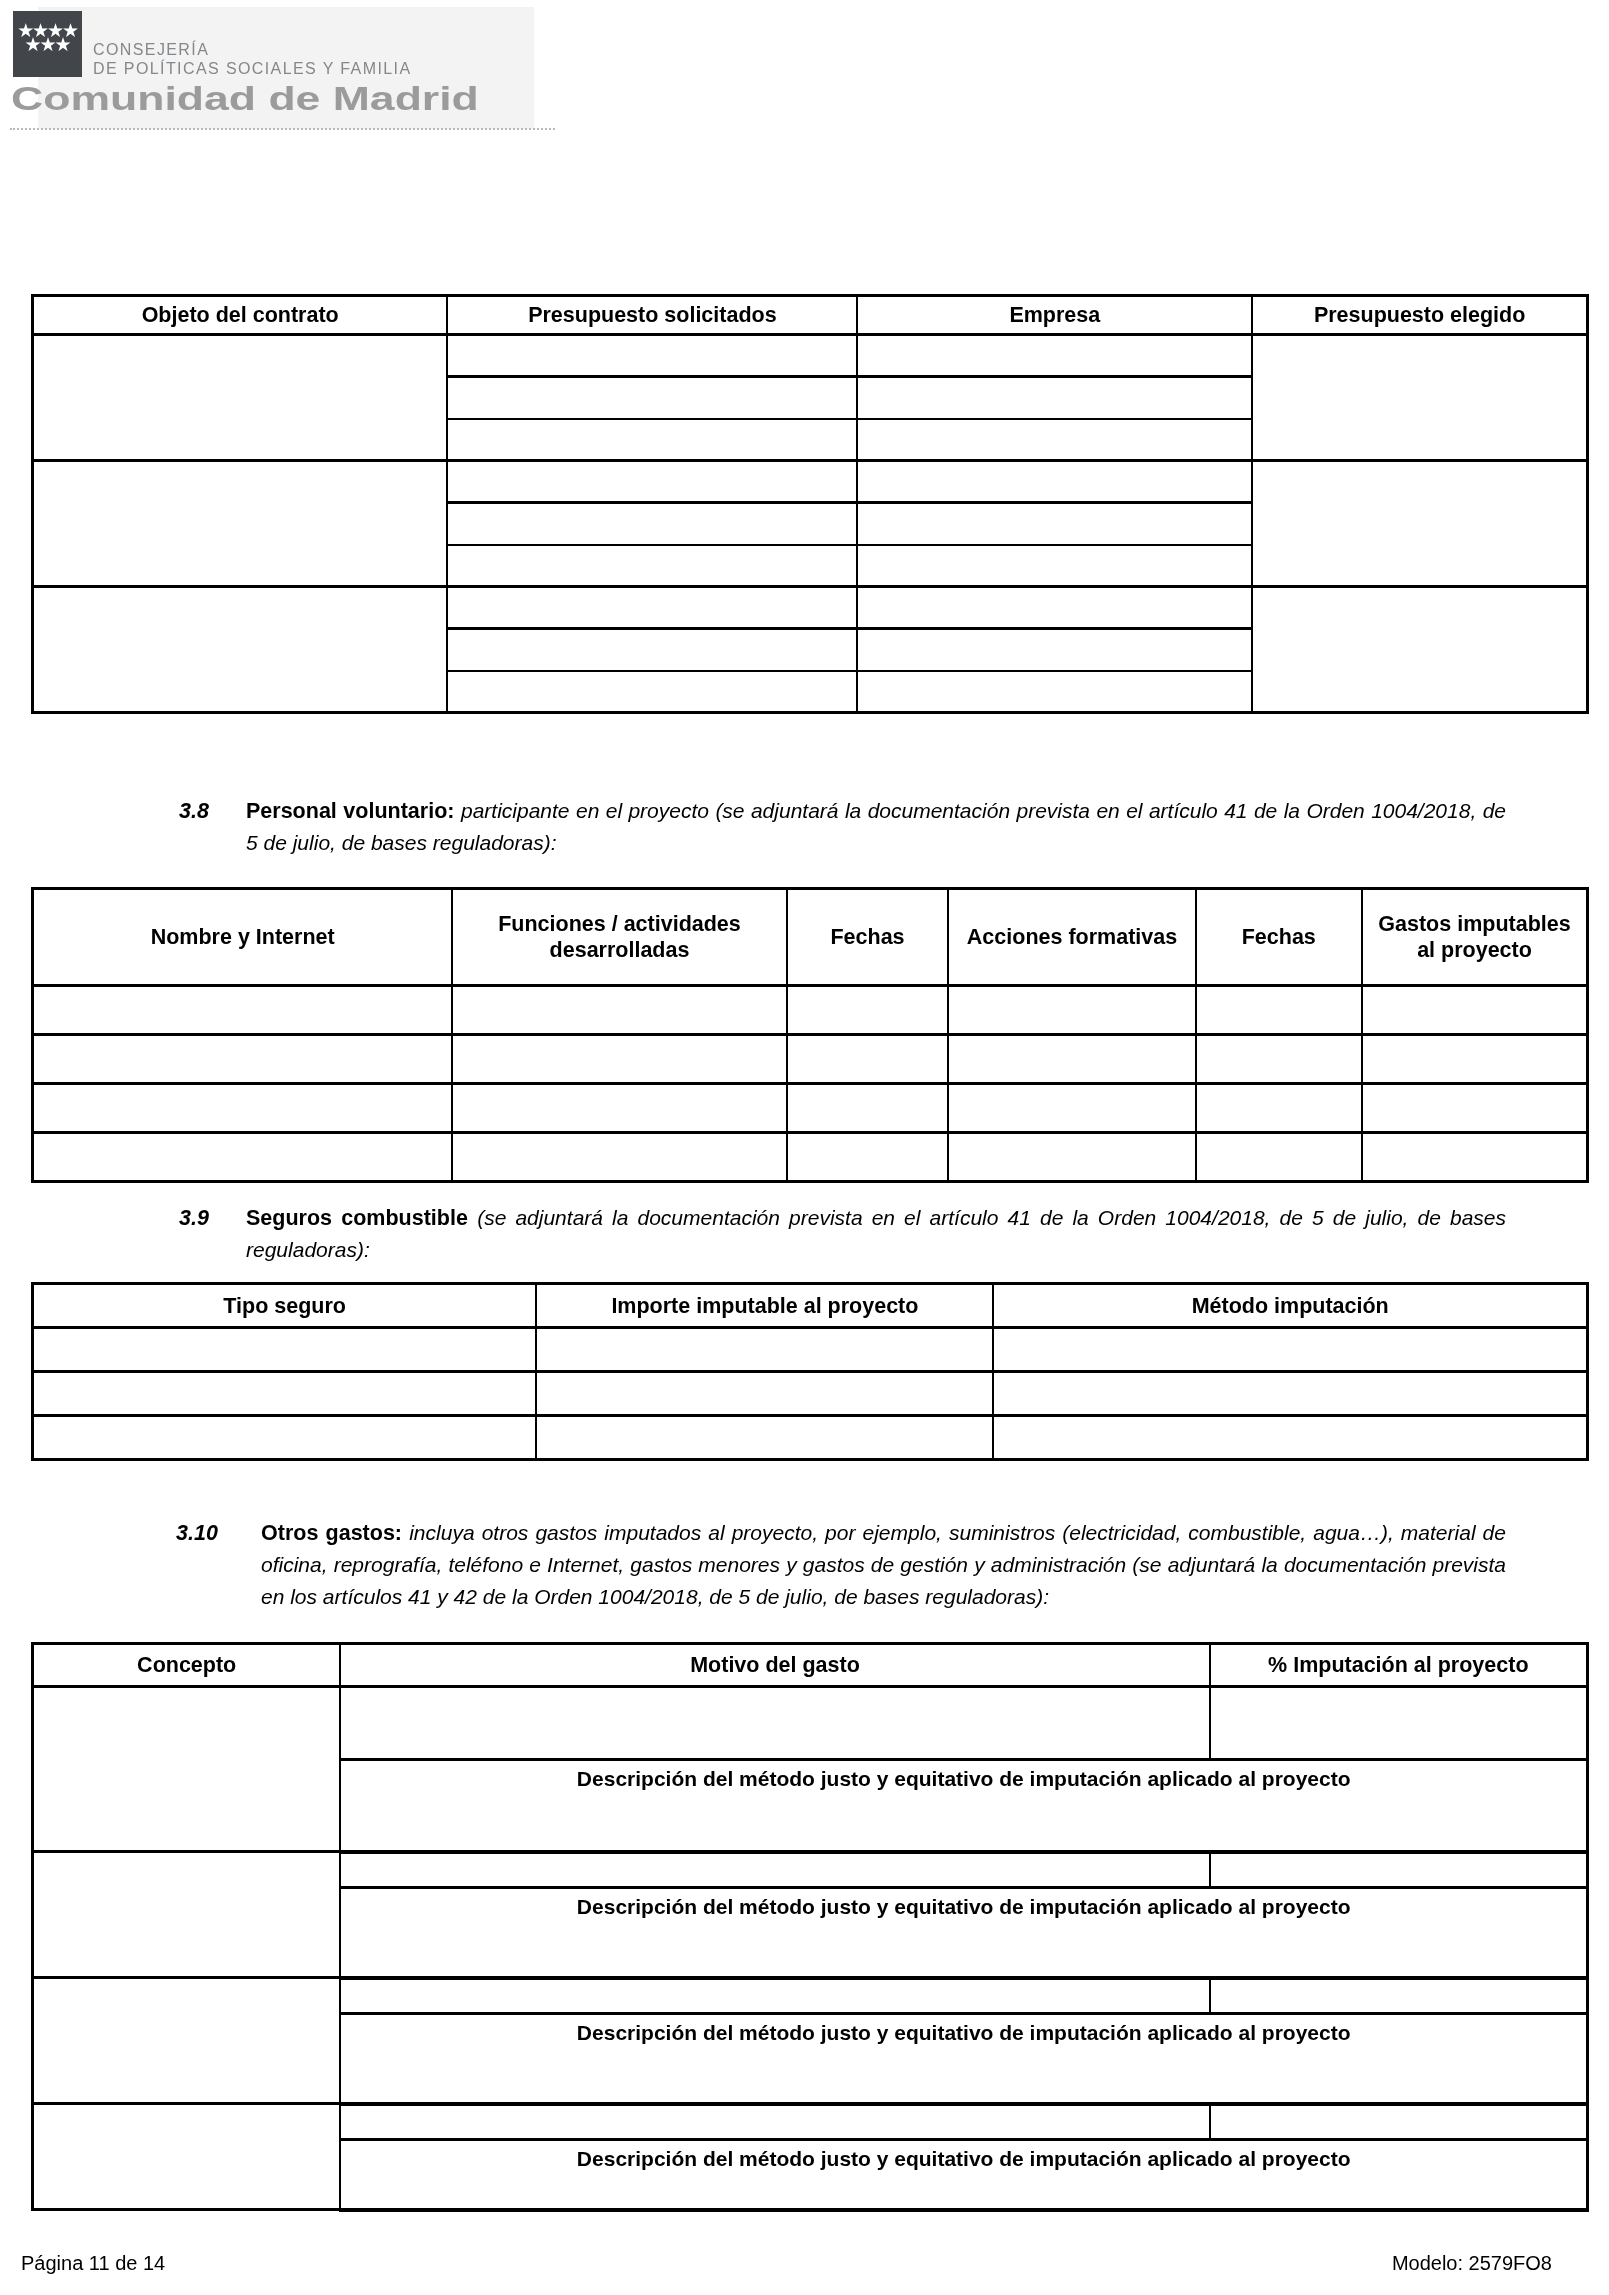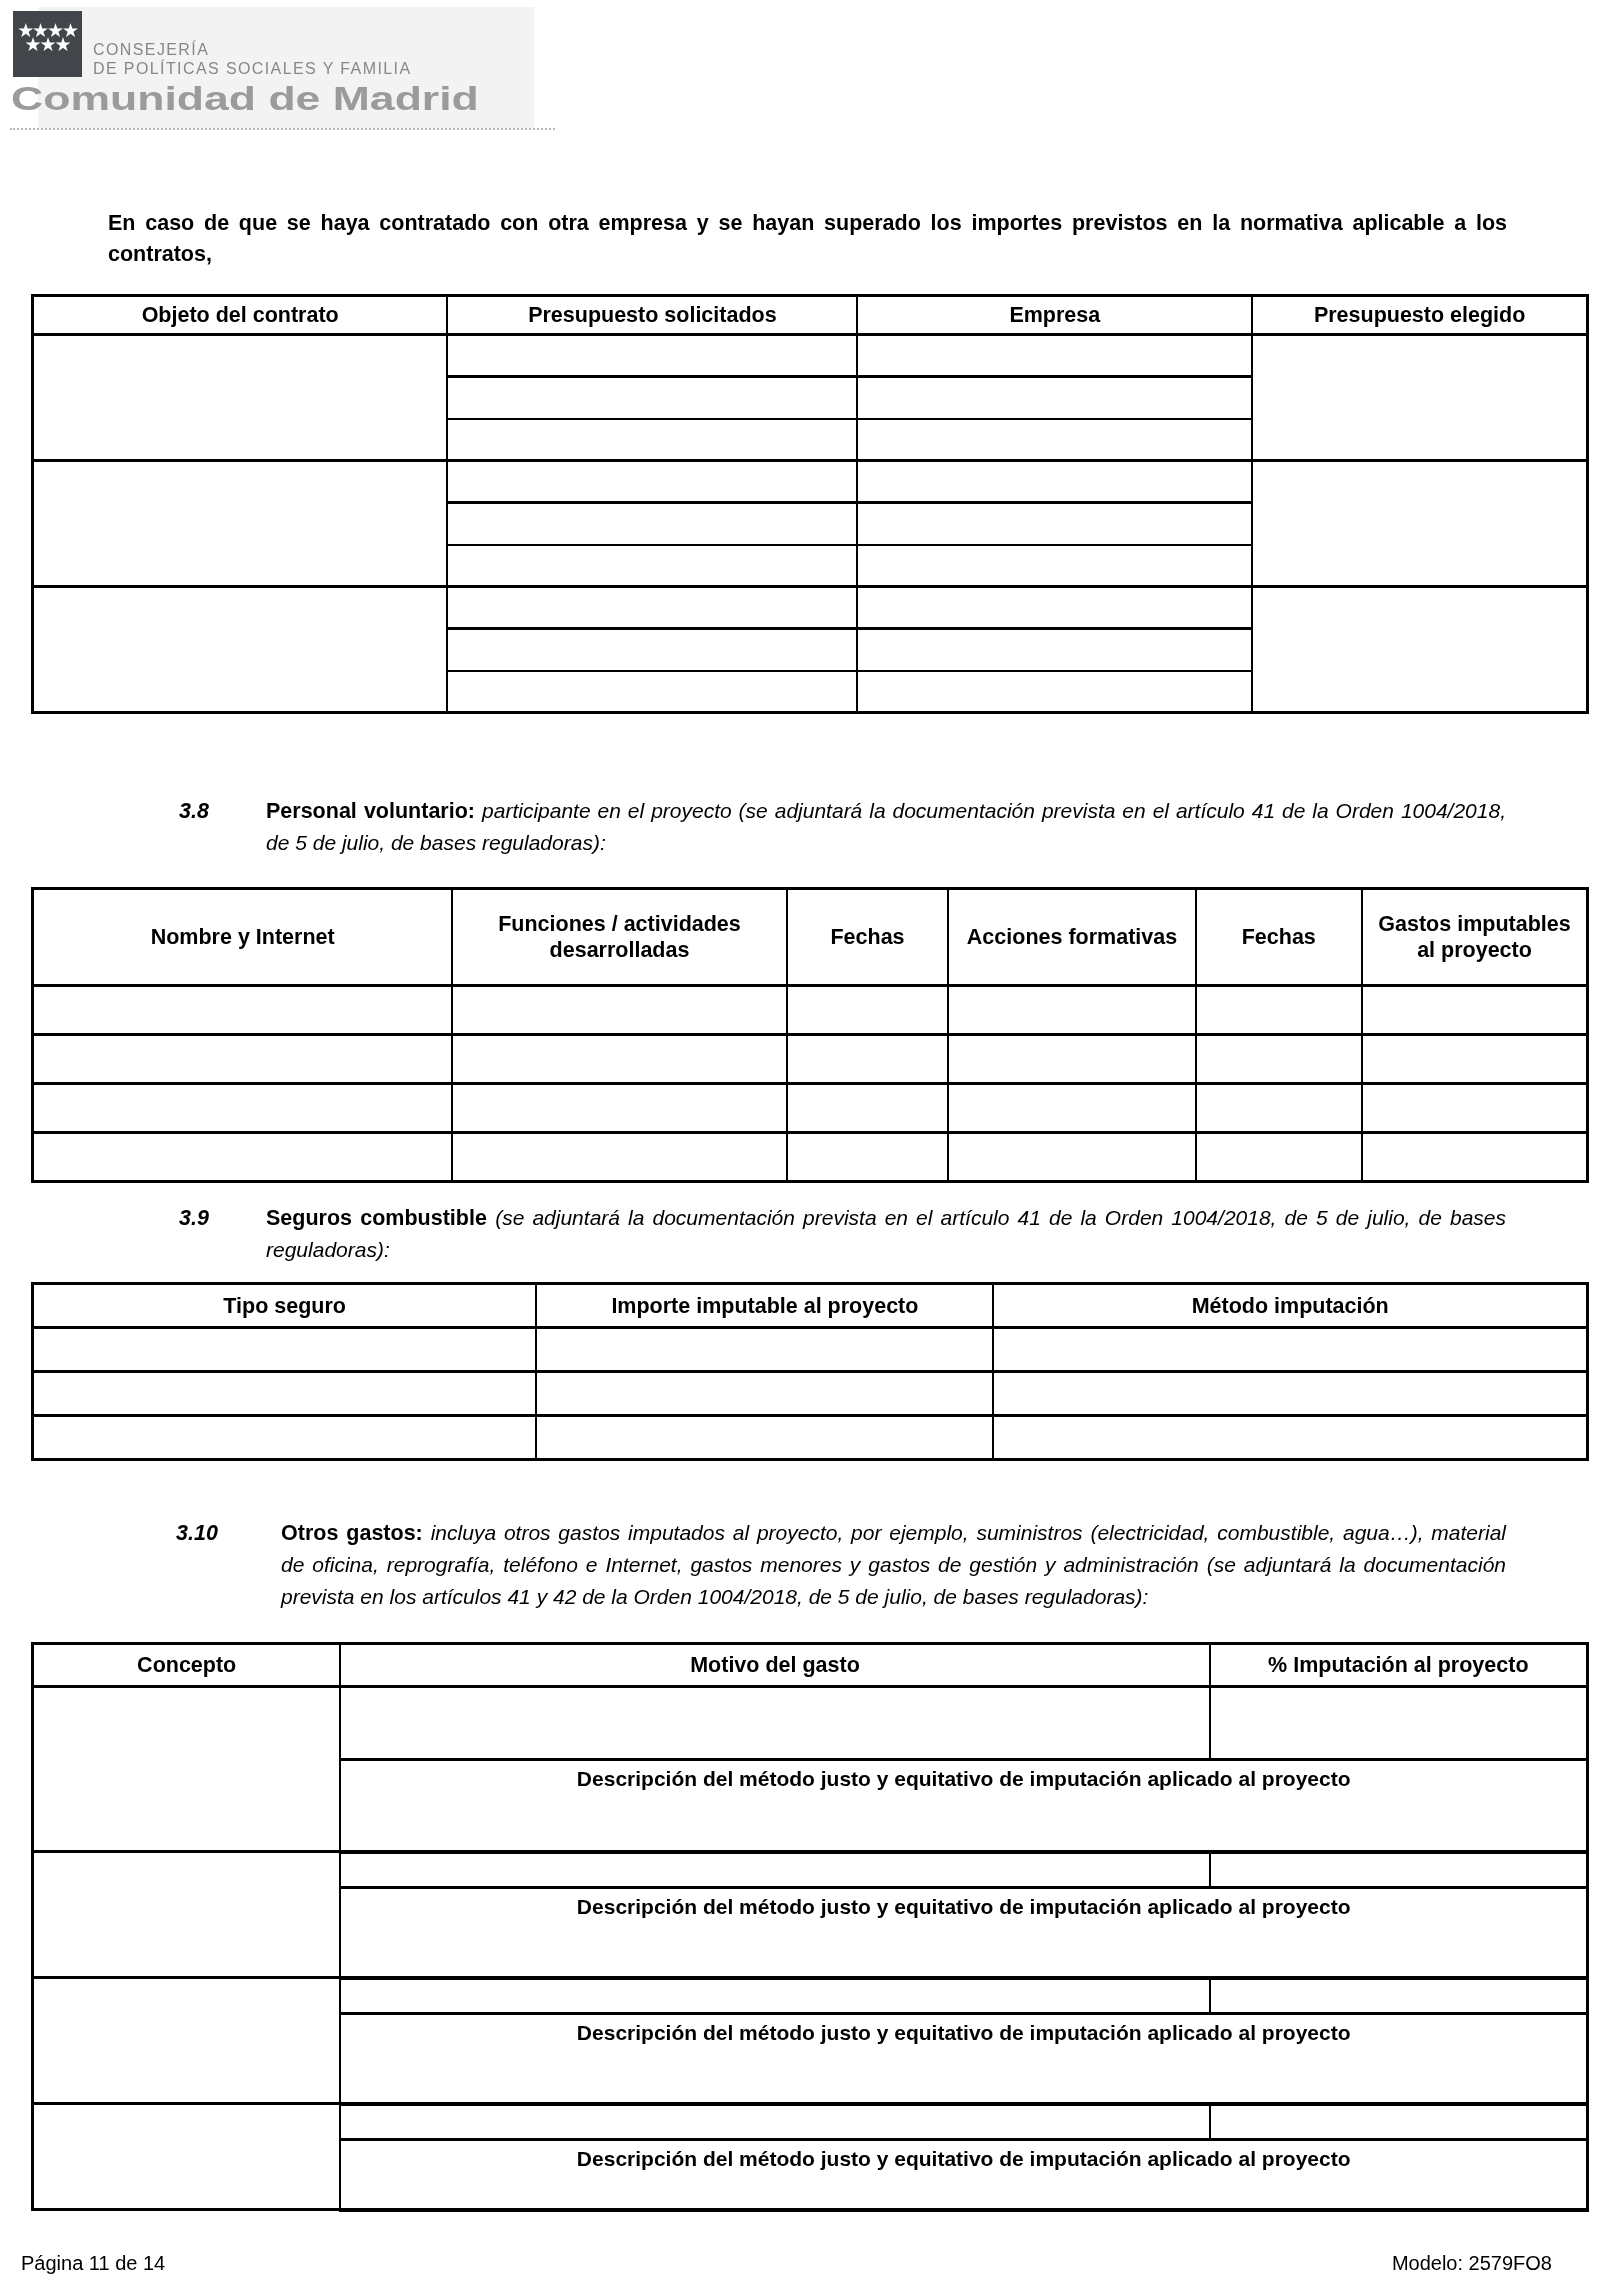--- a/index.html
+++ b/index.html
@@ -51,21 +51,21 @@
   .t-otros td.desc-cell{vertical-align:top;text-align:center;border-top-width:2.8px;}
   .desc-label{font-weight:bold;font-size:21px;line-height:28px;padding-top:4.2px;}
 
   
   .section{position:absolute;display:flex;font-size:21.5px;line-height:32px;}
   .sec-38{left:167px;top:795px;width:1339px;}
   .sec-39{left:167px;top:1202px;width:1339px;}
   .sec-310{left:164px;top:1517px;width:1342px;}
   .sec-num{font-weight:bold;font-style:italic;flex:0 0 67px;margin-left:12px;}
   .sec-310 .sec-num{flex-basis:85px;font-style:italic;}
-  .sec-text{flex:1;text-align:justify;margin-left:20px;}
+  .sec-text{flex:1;text-align:justify;}
   .sec-title{font-weight:bold;}
   .sec-desc{font-style:italic;font-size:21px;}
 
   
   .footer-left{position:absolute;left:21px;top:2252px;font-size:20px;}
   .footer-right{position:absolute;right:58px;top:2252px;font-size:20px;}
 </style>
 </head>
 <body>
 
@@ -76,21 +76,20 @@
   <div class="logo-square">
     <div class="stars-row r1">★★★★</div>
     <div class="stars-row r2">★★★</div>
   </div>
   <div class="consejeria">
     <div>CONSEJERÍA</div>
     <div>DE POLÍTICAS SOCIALES Y FAMILIA</div>
   </div>
   <div class="brand">Comunidad de Madrid</div>
 
-  <div class="intro">En caso de que se haya contratado con otra empresa y se hayan superado los importes previstos en la normativa aplicable a los contratos,</div>
 
   <table class="frm t-contratos">
     <colgroup>
         <col style="width:26.68%">
         <col style="width:26.37%">
         <col style="width:25.39%">
         <col style="width:21.56%">
       </colgroup>
     <thead class="hb">
       <tr class="hrow">

